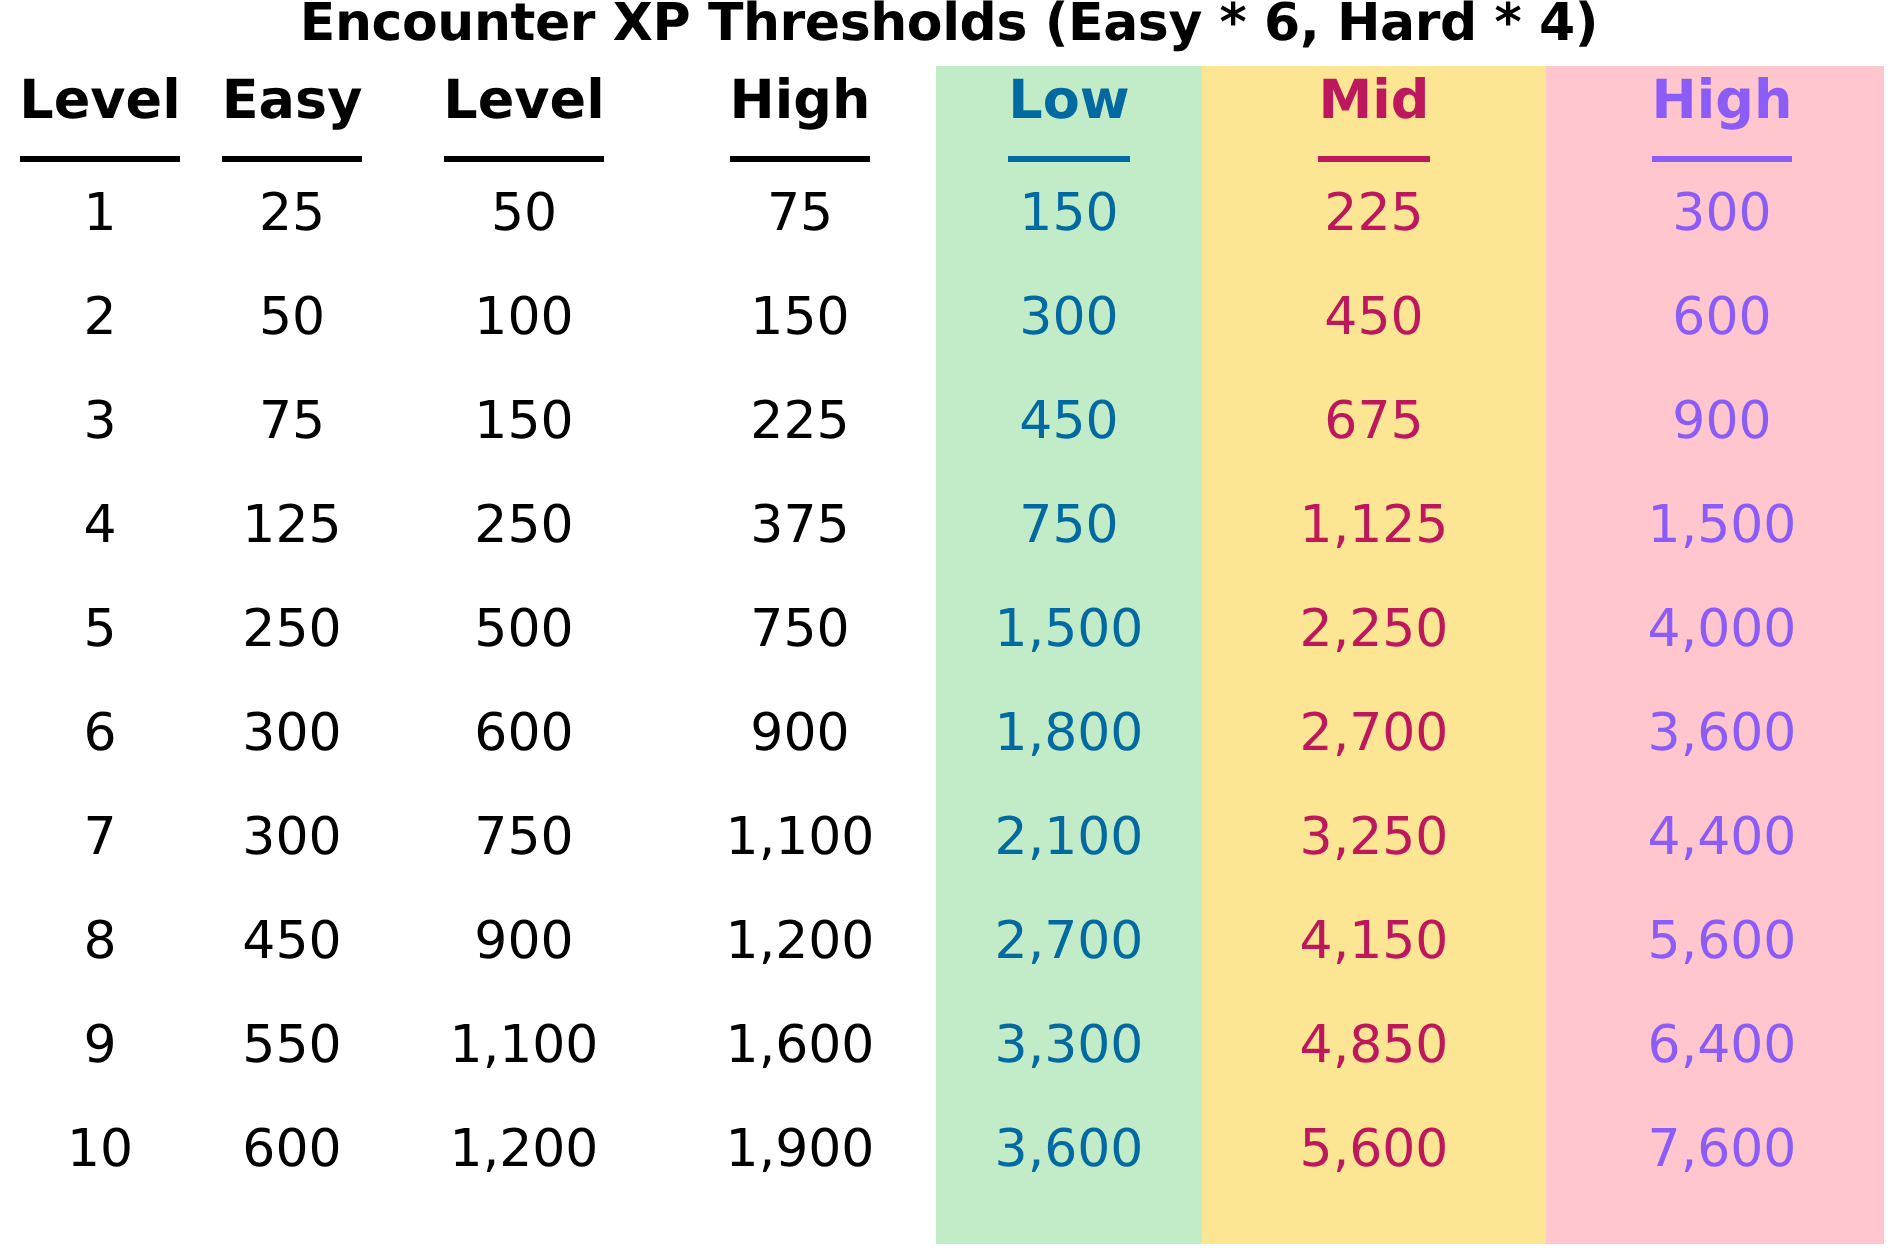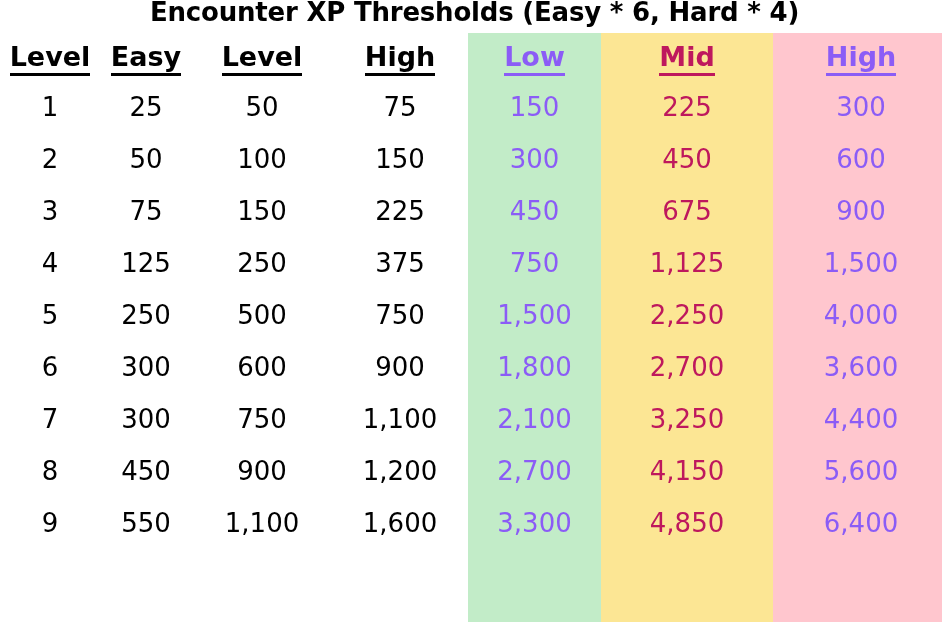--- a/index.html
+++ b/index.html
@@ -68,42 +68,42 @@
   table.xp th {
     height: 45px;
     font-size: 27px;
     font-weight: bold;
     line-height: 30px;
     white-space: nowrap;
   }
   table.xp th span.hlabel {
     display: inline-block;
     border-bottom: 3px solid currentColor;
-    padding-bottom: 1px;
+    padding-bottom: 12px;
   }
   table.xp td {
     height: 52px;
     font-size: 26px;
     font-weight: normal;
     line-height: 30px;
     white-space: nowrap;
   }
 
   
   .col-level  { width: 100px; }
   .col-easy   { width: 92px; }
   .col-medium { width: 140px; }
   .col-hard   { width: 136px; }
   .col-low    { width: 133px; }
   .col-mid    { width: 172px; }
   .col-high   { width: 176px; }
 
   
   .c-plain { color: #000000; }
-  .c-low   { color: #8b5cf6; }
+  .c-low   { color: #0369a1; }
   .c-mid   { color: #be185d; }
   .c-high  { color: #8b5cf6; }
 </style>
 </head>
 <body>
 
 <div id="page">
 
   <div class="band band-low"></div>
   <div class="band band-mid"></div>
@@ -207,16 +207,25 @@
         </tr>
         <tr>
           <td class="c-plain">9</td>
           <td class="c-plain">550</td>
           <td class="c-plain">1,100</td>
           <td class="c-plain">1,600</td>
           <td class="c-low">3,300</td>
           <td class="c-mid">4,850</td>
           <td class="c-high">6,400</td>
         </tr>
+        <tr>
+          <td class="c-plain">10</td>
+          <td class="c-plain">600</td>
+          <td class="c-plain">1,200</td>
+          <td class="c-plain">1,900</td>
+          <td class="c-low">3,600</td>
+          <td class="c-mid">5,600</td>
+          <td class="c-high">7,600</td>
+        </tr>
       </tbody>
   </table>
 
 </div>
 
 </body></html>

